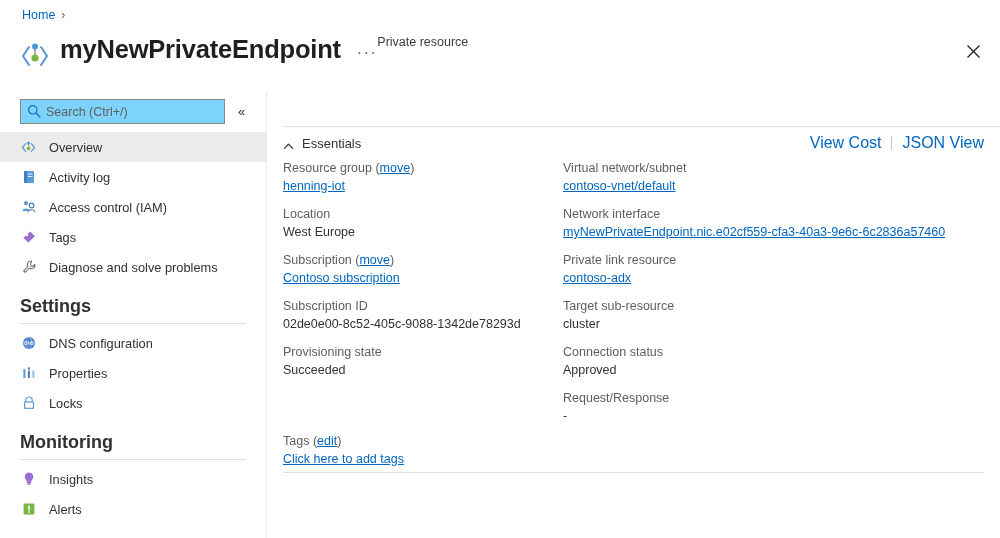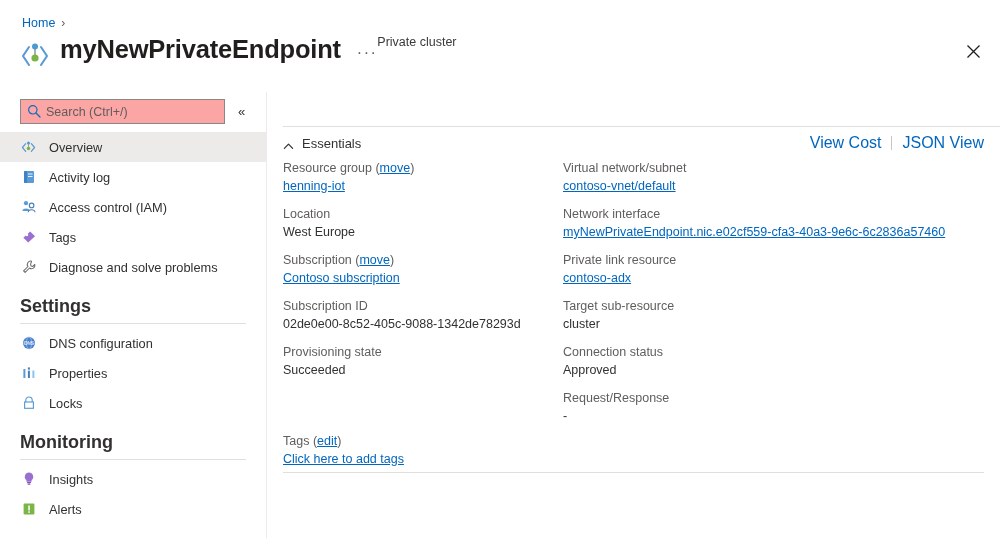--- a/index.html
+++ b/index.html
@@ -8,21 +8,21 @@
     width: 1000px; height: 538px;
     background: #ffffff;
     font-family: "Liberation Sans", sans-serif;
     color: #323130;
     overflow: hidden;
   }
   #app { position: relative; width: 1000px; height: 538px; background: #fff; }
 
   
   .breadcrumb {
-    position: absolute; left: 22px; top: 16px;
+    position: absolute; left: 22px; top: 8px;
     font-size: 12.5px; display: flex; align-items: center; gap: 6px;
   }
   .breadcrumb .crumb { color: #0066bf; cursor: pointer; }
   .breadcrumb .sep { color: #605e5c; font-size: 12px; }
 
   
   .title-row {
     position: absolute; left: 18px; top: 34px;
     display: flex; align-items: flex-start;
   }
@@ -50,21 +50,21 @@
   
   .left-pane {
     position: absolute; left: 0; top: 92px; width: 266px; height: 446px;
     background: #fff;
   }
   .search-row {
     display: flex; align-items: center; padding: 7px 0 0 20px;
   }
   .search-box {
     position: relative; width: 205px; height: 25px;
-    border: 1px solid #8a8886; background: #fca5a5;
+    border: 1px solid #8a8886; background: #7dd3fc;
     display: flex; align-items: center;
   }
   .search-box .s-icon {
     position: absolute; left: 6px; top: 4px; width: 14px; height: 14px;
     color: #0f6cbd;
   }
   .search-box input {
     border: 0; outline: 0; background: transparent;
     font-family: "Liberation Sans", sans-serif;
     font-size: 12.5px; color: #323130;
@@ -167,21 +167,21 @@
         <line x1="17" y1="8" x2="17" y2="20" stroke="#9a9a9a" stroke-width="1.6"></line>
         <circle cx="17" cy="8.5" r="3" fill="#4b9ad4"></circle>
         <circle cx="17" cy="20" r="3.6" fill="#7ab547"></circle>
       </svg>
     </span>
     <div class="title-texts">
       <div class="title-line">
         <h1 class="page-title">myNewPrivateEndpoint</h1>
         <span class="ellipsis-btn">···</span>
       </div>
-      <div class="subtitle">Private cluster</div>
+      <div class="subtitle">Private resource</div>
     </div>
   </div>
 
   <div class="close-btn">
     <svg width="15" height="15" viewBox="0 0 15 15" aria-hidden="true">
       <path d="M1.5 1.5 L13.5 13.5 M13.5 1.5 L1.5 13.5" stroke="#201f1e" stroke-width="1.3" fill="none"></path>
     </svg>
   </div>
 
   <div class="left-pane">

